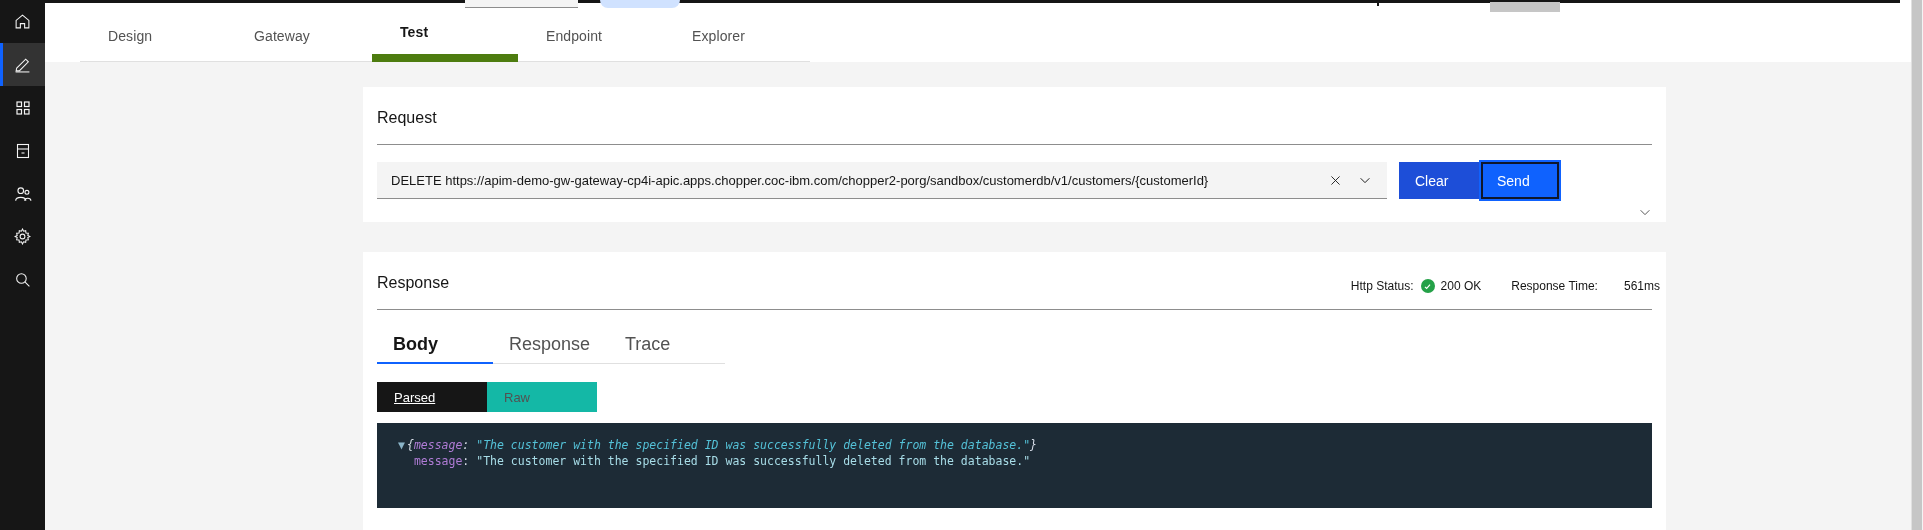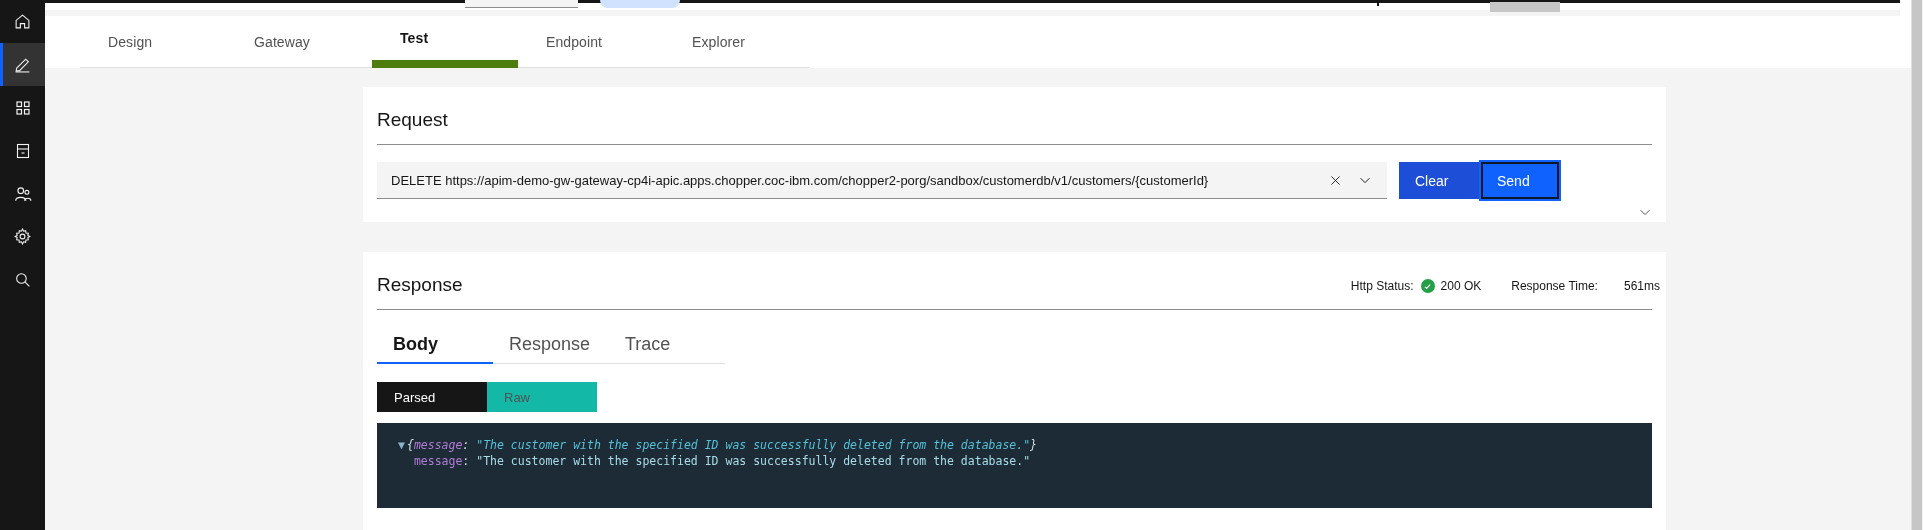--- a/index.html
+++ b/index.html
@@ -89,21 +89,21 @@
     position: absolute;
     left: 1377px; top: 0px;
     width: 2px; height: 6px;
     background: #161616;
     z-index: 28;
   }
 
   
   .tabbar {
     position: absolute;
-    left: 45px; top: 16px;
+    left: 45px; top: 10px;
     width: 1866px; height: 52px;
     background: #ffffff;
     z-index: 20;
   }
   .tabs {
     position: absolute;
     left: 35px; top: 0;
     height: 52px;
     display: flex;
   }
@@ -141,21 +141,21 @@
     background: #ffffff;
     left: 318px;
     width: 1303px;
   }
   #request-card { top: 25px; height: 135px; }
   #response-card { top: 190px; height: 290px; }
 
   .card-title {
     position: absolute;
     left: 14px; top: 22px;
-    font-size: 19px;
+    font-size: 16px;
     color: #161616;
     font-weight: 400;
   }
   .card-rule {
     position: absolute;
     left: 14px;
     width: 1275px;
     height: 1px;
     background: #8d8d8d;
   }
@@ -297,20 +297,21 @@
     align-items: center;
     padding-left: 17px;
     font-size: 13px;
     color: #525252;
     background: #14b8a6;
     cursor: pointer;
   }
   .seg-btn.active {
     background: #161616;
     color: #ffffff;
+    text-decoration: underline;
   }
 
   
   .json-box {
     position: absolute;
     left: 14px; top: 171px;
     width: 1275px; height: 85px;
     background: #1d2b36;
     padding: 14px 0 0 21px;
     font-family: "DejaVu Sans Mono", monospace;

